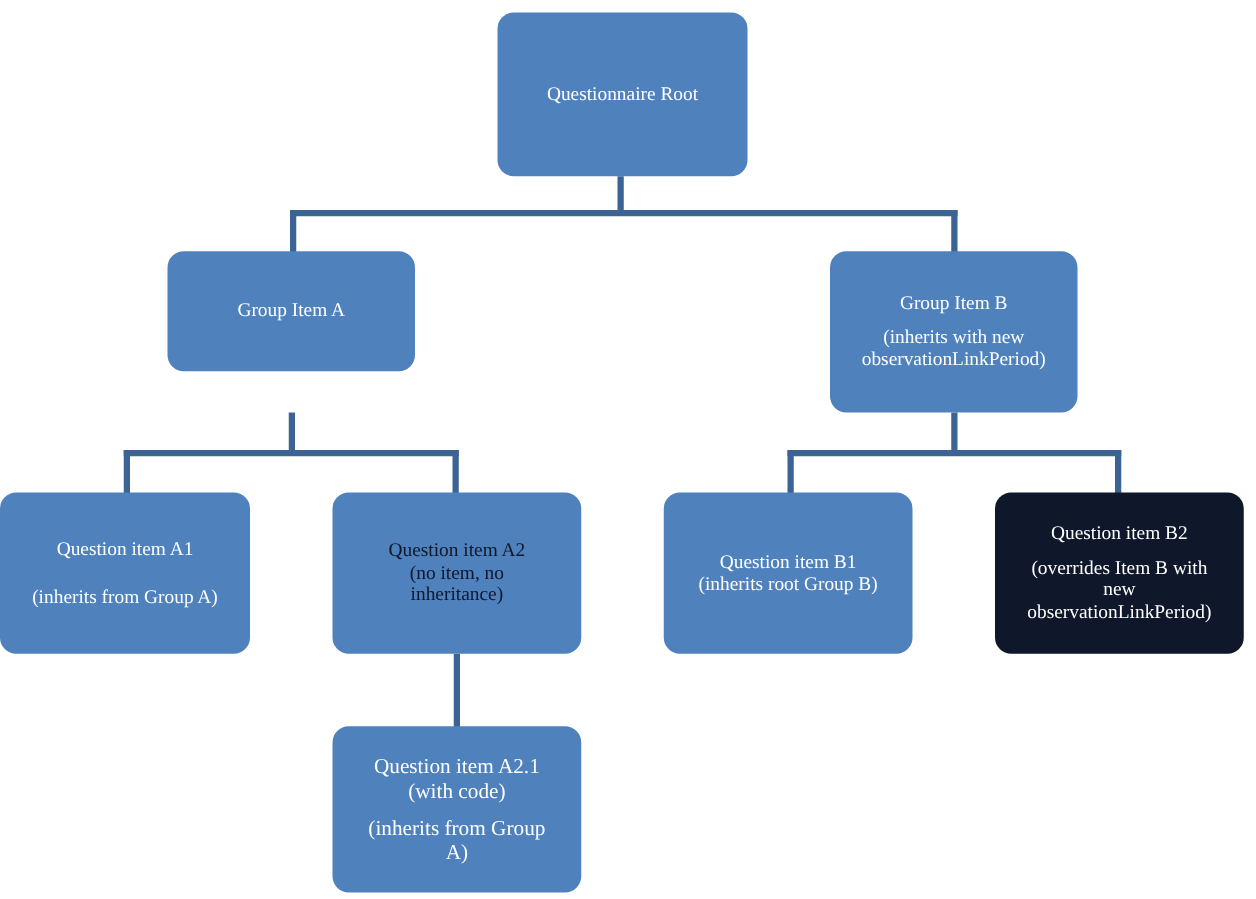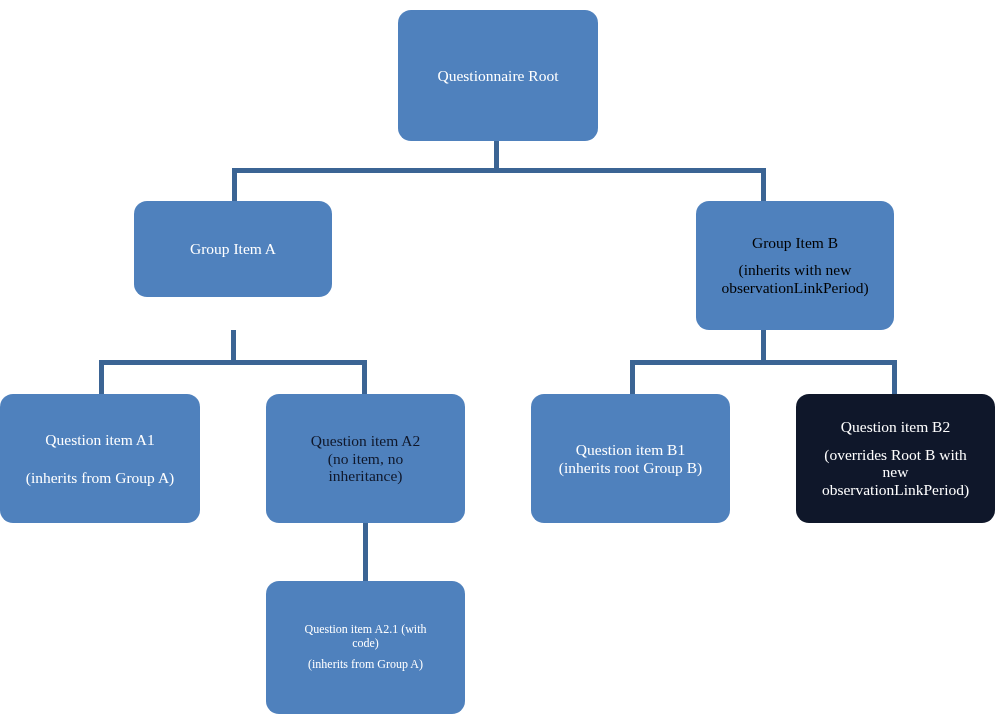--- a/index.html
+++ b/index.html
@@ -40,21 +40,21 @@
   .node .para-gap {
     margin-top: 0.62em;
   }
   .n-root   { left: 398px; top: 10px;  width: 200px; height: 131px; font-size: 15.5px; }
   .n-ga     { left: 134px; top: 201px; width: 198px; height: 96px; font-size: 15.5px; }
   .n-gb     { left: 664px; top: 201px; width: 198px; height: 129px; font-size: 15.5px; }
   .n-a1     { left: 0px;   top: 394px; width: 200px; height: 129px; font-size: 15.5px; }
   .n-a2     { left: 266px; top: 394px; width: 199px; height: 129px; font-size: 15.5px; }
   .n-b1     { left: 531px; top: 394px; width: 199px; height: 129px; font-size: 15.5px; }
   .n-b2     { left: 796px; top: 394px; width: 199px; height: 129px; font-size: 15.5px; }
-  .n-a21    { left: 266px; top: 581px; width: 199px; height: 133px; font-size: 12px; }
+  .n-a21    { left: 266px; top: 581px; width: 199px; height: 133px; font-size: 17px; }
 
   .conn {
     position: absolute;
     background: #3B6494;
     z-index: 1;
   }
 </style>
 </head>
 <body>
 
@@ -78,21 +78,21 @@
   <div class="conn" style="left: 363px; top: 523px; width: 5px; height: 59px; background: rgb(59, 100, 148);"></div>
 
   <div class="node n-root" style="background: rgb(79, 129, 189); color: rgb(255, 255, 255);">
     <span class="line">Questionnaire Root</span>
   </div>
 
   <div class="node n-ga" style="background: rgb(79, 129, 189); color: rgb(255, 255, 255);">
     <span class="line">Group Item A</span>
   </div>
 
-  <div class="node n-gb" style="background: rgb(79, 129, 189); color: #000000; margin-left: 32px;">
+  <div class="node n-gb" style="background: rgb(79, 129, 189); color: #ffffff;">
     <span class="line">Group Item B</span>
     <span class="line para-gap">(inherits with new observationLinkPeriod)</span>
   </div>
 
   <div class="node n-a1" style="background: rgb(79, 129, 189); color: rgb(255, 255, 255); gap: 20px;">
     <span class="line">Question item A1</span>
     <span class="line">(inherits from Group A)</span>
   </div>
 
   <div class="node n-a2" style="background: rgb(79, 129, 189); color: #0f172a;">
@@ -100,21 +100,21 @@
     <span class="line">(no item, no inheritance)</span>
   </div>
 
   <div class="node n-b1" style="background: rgb(79, 129, 189); color: rgb(255, 255, 255);">
     <span class="line">Question item B1</span>
     <span class="line">(inherits root Group B)</span>
   </div>
 
   <div class="node n-b2" style="background: #0f172a; color: rgb(255, 255, 255);">
     <span class="line">Question item B2</span>
-    <span class="line para-gap">(overrides Root B with new observationLinkPeriod)</span>
+    <span class="line para-gap">(overrides Item B with new observationLinkPeriod)</span>
   </div>
 
   <div class="node n-a21" style="background: rgb(79, 129, 189); color: rgb(255, 255, 255);">
     <span class="line">Question item A2.1 (with code)</span>
     <span class="line para-gap">(inherits from Group A)</span>
   </div>
 
 </div>
 
 </body></html>

